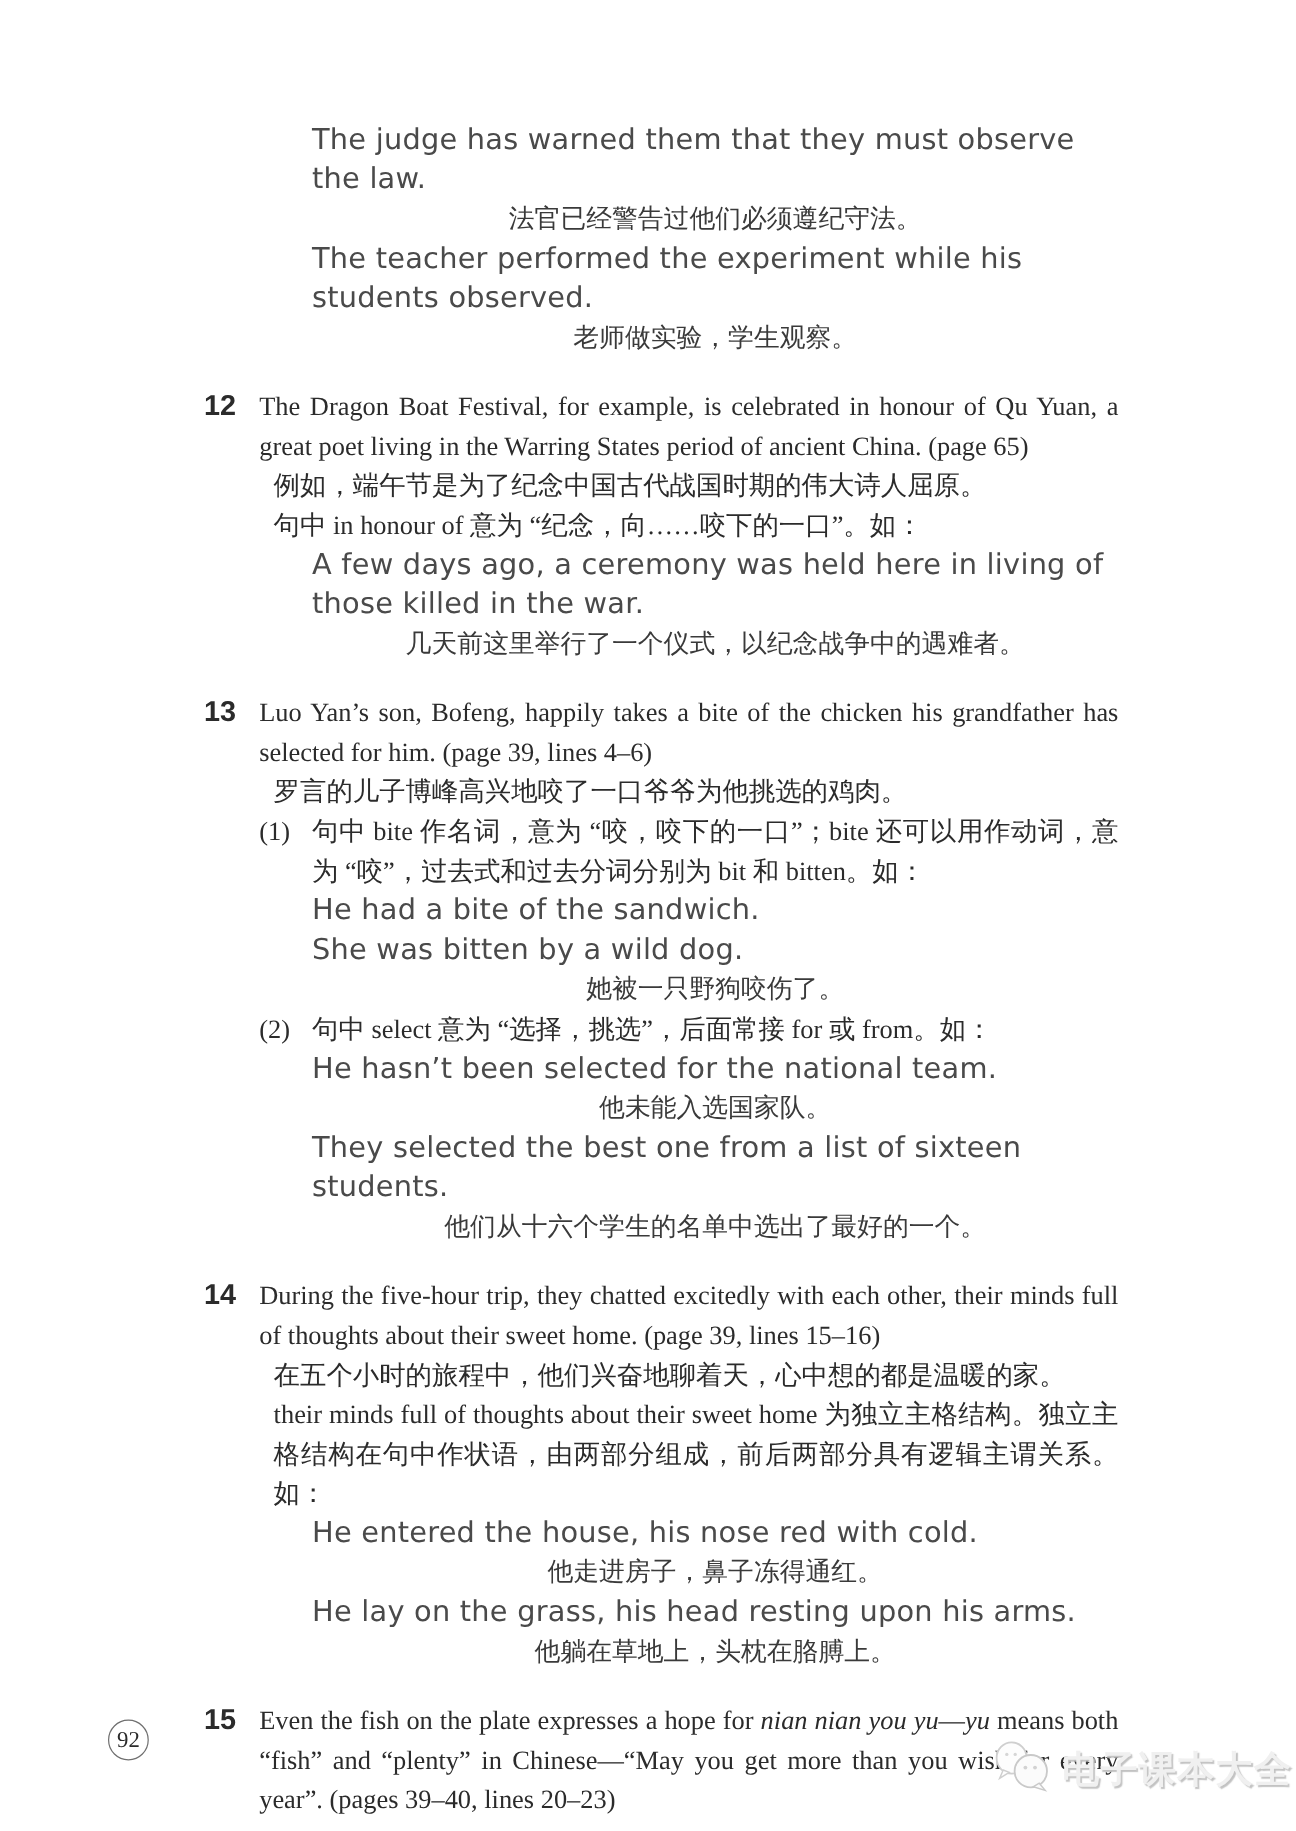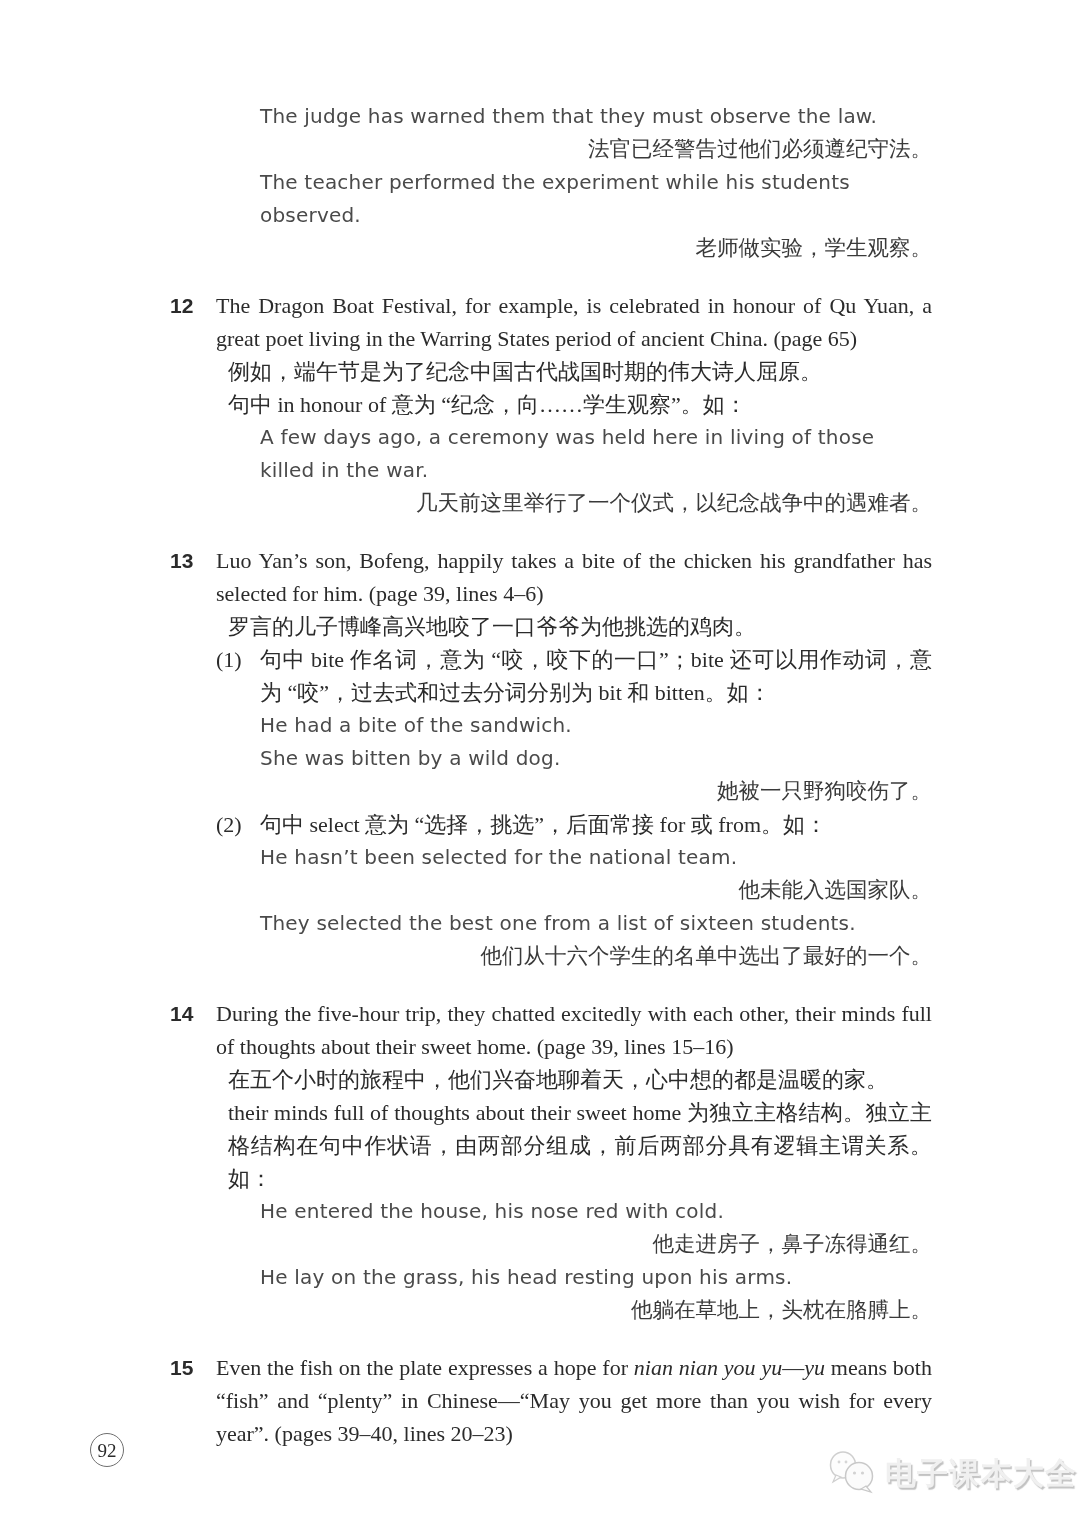--- a/index.html
+++ b/index.html
@@ -12,34 +12,34 @@
     color:#2b2b2b;
   }
   .content{
     position:absolute;left:170px;top:100px;width:762px;
   }
   .blk{font-size:22px;line-height:33px;text-align:justify;}
   .item{display:flex;margin-top:24px;}
   .num{
     flex:0 0 46px;
     font-family:"Liberation Sans", sans-serif;
-    font-weight:700;font-size:21px;line-height:34px;
+    font-weight:700;font-size:24px;line-height:34px;
   }
   .body{margin:0;flex:1;}
   .para{margin-left:58px;}
   .subpoint{display:flex;margin-left:46px;}
   .marker{flex:0 0 44px;}
   .ex-en{
     margin-left:90px;
     font-family:"DejaVu Sans", sans-serif;
-    font-size:20px;color:#4a4a4a;
+    font-size:24px;color:#4a4a4a;
     text-align:left;letter-spacing:0.2px;
   }
   .ex-zh{
-    margin-left:90px;color:#3a3a3a;text-align:right;font-size:21.5px;
+    margin-left:90px;color:#3a3a3a;text-align:center;font-size:21.5px;
   }
   .it{font-style:italic;}
   .page-number-badge{
     position:absolute;left:90px;top:1433px;
     width:34px;height:34px;border:1px solid #6f6f6f;border-radius:50%;
     text-align:center;line-height:34px;font-size:19px;color:#2b2b2b;
     box-sizing:border-box;
   }
   .watermark{
     position:absolute;left:828px;top:1450px;
@@ -61,21 +61,21 @@
   <div class="content">
       <div class="blk ex-en">The judge has warned them that they must observe the law.</div>
       <div class="blk ex-zh">法官已经警告过他们必须遵纪守法。</div>
       <div class="blk ex-en">The teacher performed the experiment while his students observed.</div>
       <div class="blk ex-zh">老师做实验，学生观察。</div>
       <div class="blk item">
         <span class="num">12</span>
         <p class="body">The Dragon Boat Festival, for example, is celebrated in honour of Qu Yuan, a great poet living in the Warring States period of ancient China. (page 65)</p>
       </div>
       <div class="blk para">例如，端午节是为了纪念中国古代战国时期的伟大诗人屈原。</div>
-      <div class="blk para">句中 in honour of 意为 “纪念，向……学生观察”。如：</div>
+      <div class="blk para">句中 in honour of 意为 “纪念，向……咬下的一口”。如：</div>
       <div class="blk ex-en">A few days ago, a ceremony was held here in living of those killed in the war.</div>
       <div class="blk ex-zh">几天前这里举行了一个仪式，以纪念战争中的遇难者。</div>
       <div class="blk item">
         <span class="num">13</span>
         <p class="body">Luo Yan’s son, Bofeng, happily takes a bite of the chicken his grandfather has selected for him. (page 39, lines 4–6)</p>
       </div>
       <div class="blk para">罗言的儿子博峰高兴地咬了一口爷爷为他挑选的鸡肉。</div>
       <div class="blk subpoint">
         <span class="marker">(1)</span>
         <p class="body">句中 bite 作名词，意为 “咬，咬下的一口”；bite 还可以用作动词，意为 “咬”，过去式和过去分词分别为 bit 和 bitten。如：</p>

